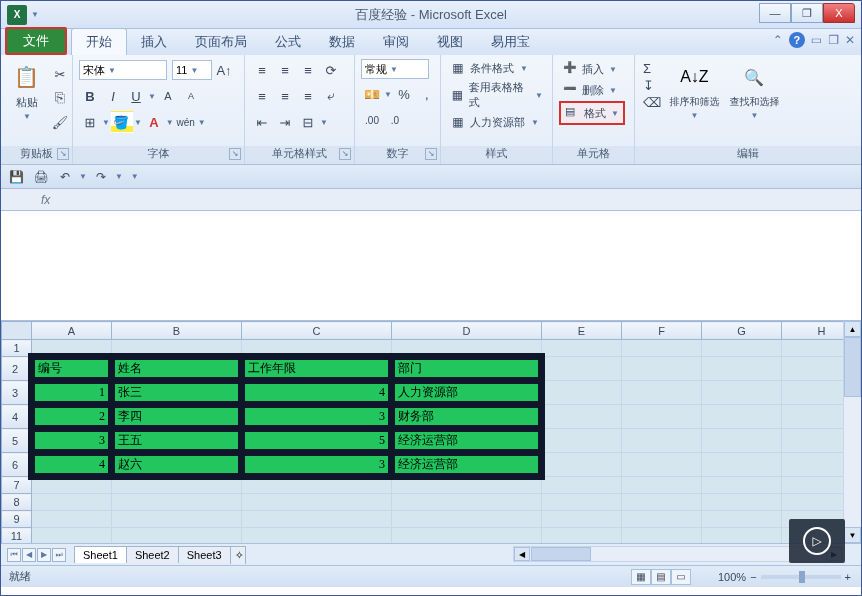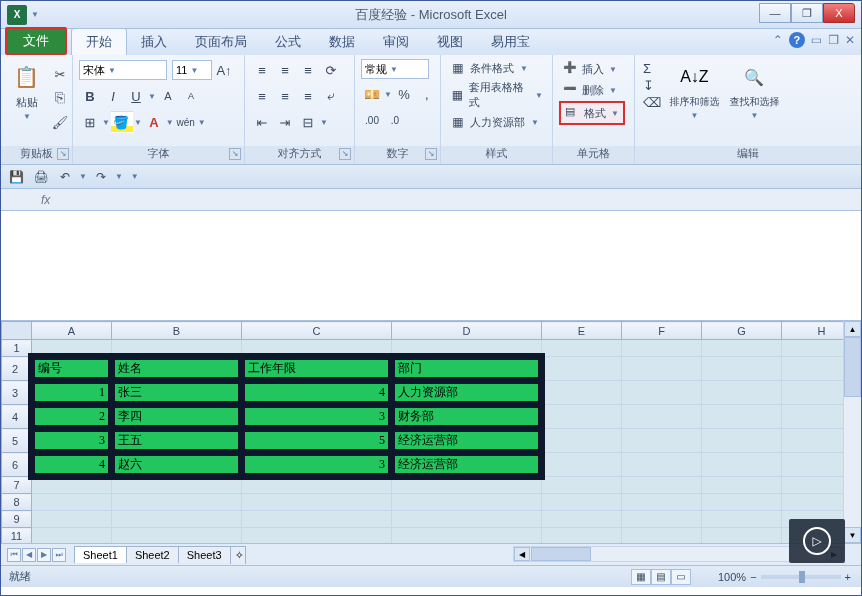--- a/index.html
+++ b/index.html
@@ -211,21 +211,21 @@
           <span class="sb">≡</span>
           <span class="sb">⤶</span>
         </div>
         <div class="small-btn-row">
           <span class="sb">⇤</span>
           <span class="sb">⇥</span>
           <span class="sb">⊟</span>
             <span style="font-size:8px;color:#5a7aa8">▼</span>
         </div>
       </div>
-      <div class="group-label"><span>对齐方式</span><span class="launcher">↘</span></div>
+      <div class="group-label"><span>单元格样式</span><span class="launcher">↘</span></div>
     </div>
 
     <div class="ribbon-group" style="width:86px">
       <div class="group-body" style="flex-direction:column;gap:4px">
         <span class="combo" style="width:68px">
             <span>常规</span>
             <span class="arrow">▼</span>
           </span>
         <div class="small-btn-row">
           <span class="sb">💴</span>

